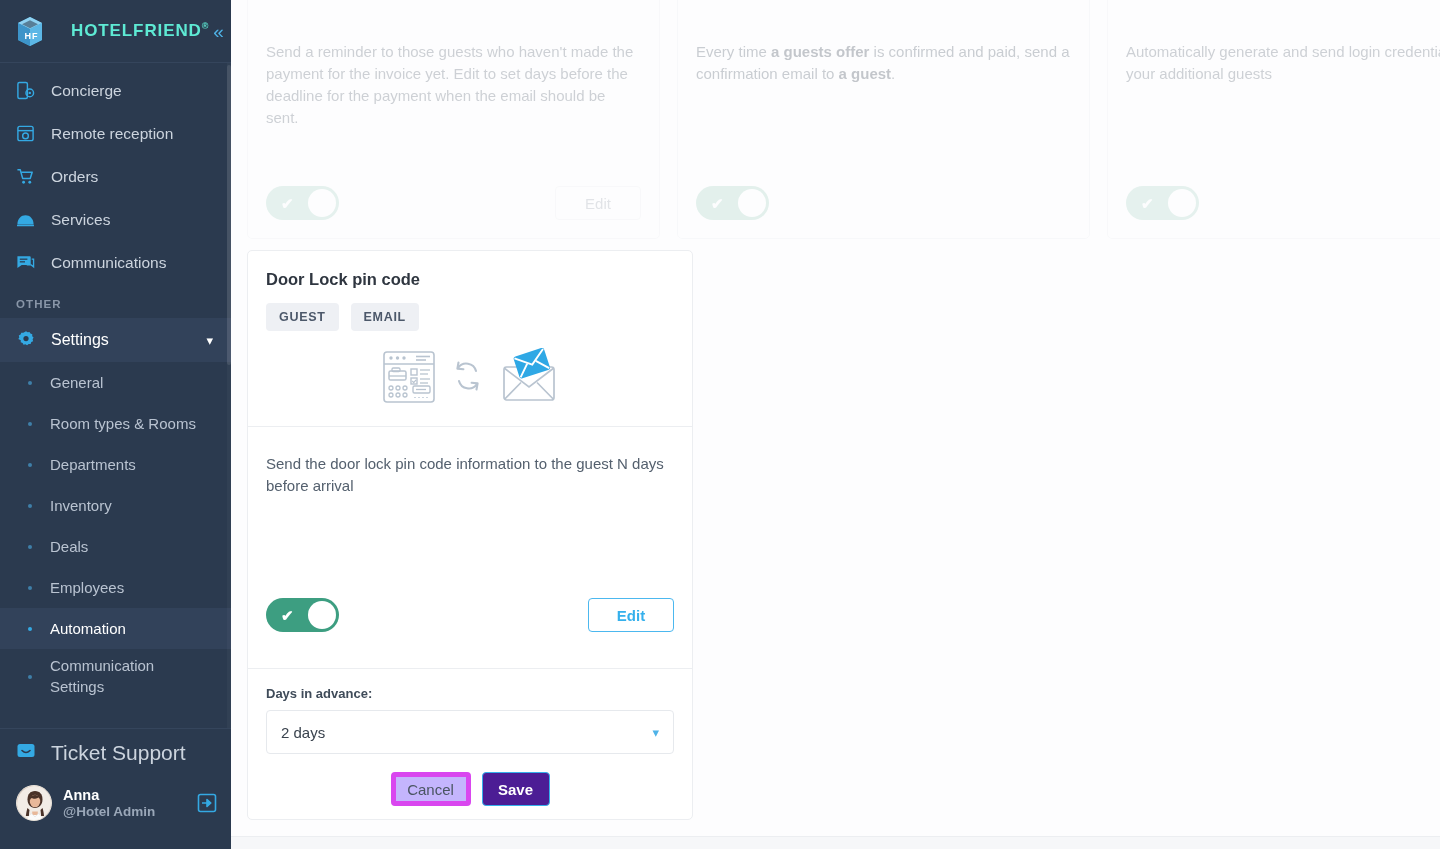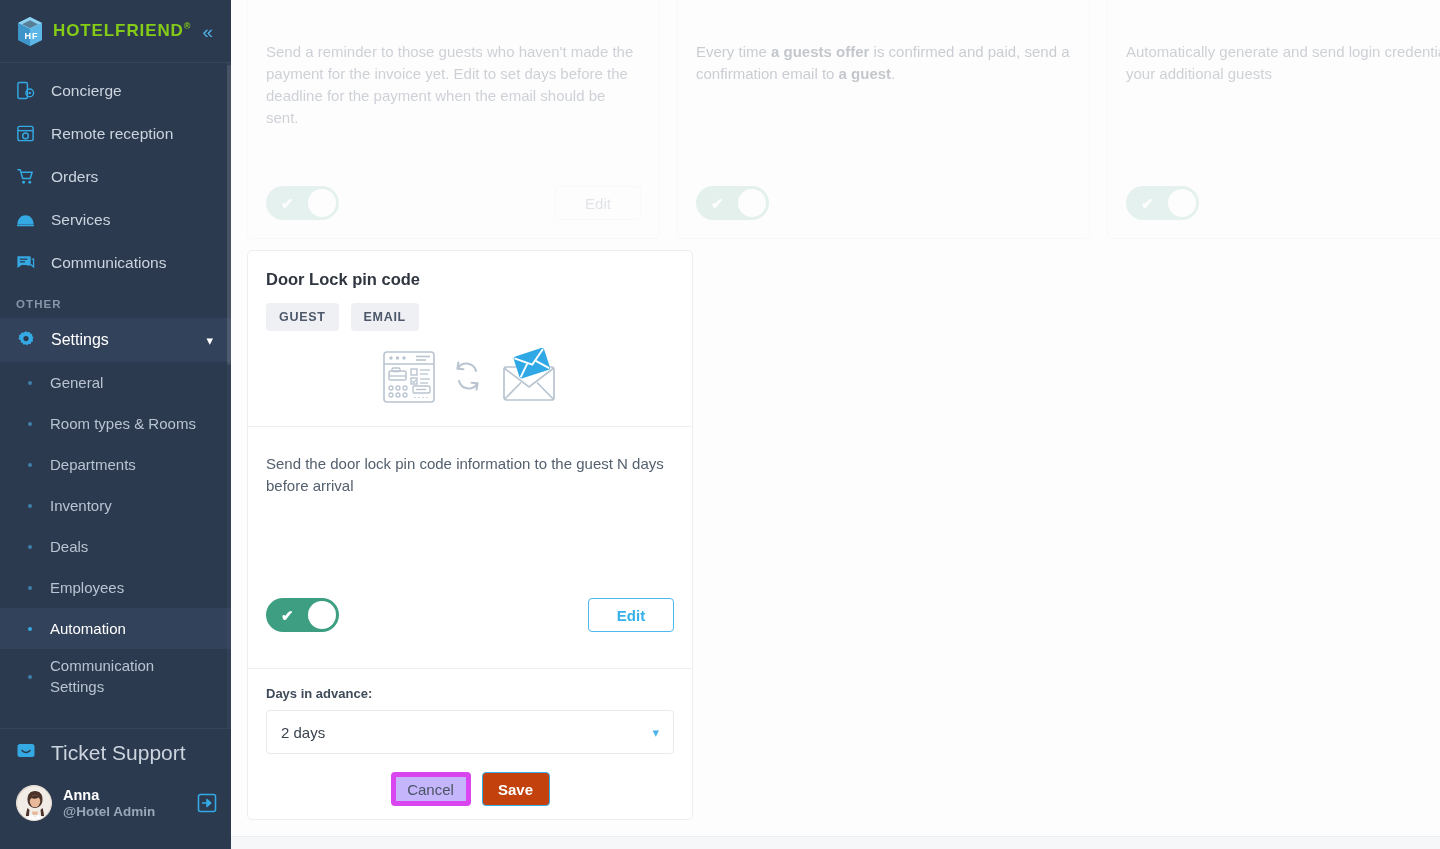--- a/index.html
+++ b/index.html
@@ -24,22 +24,22 @@
   .sb-logo {
     height: 63px;
     display: flex; align-items: center;
     padding: 0 14px 0 16px;
     border-bottom: 1px solid #35455c;
     flex: 0 0 63px;
   }
   .logo-cube { width: 28px; height: 31px; position: relative; flex: 0 0 28px; }
   .logo-cube svg { display: block; }
   .logo-text {
-    color: #84cc16; font-size: 17px; font-weight: bold;
-    letter-spacing: 0.9px; margin-left: 9px; white-space: nowrap; text-align: right;
+    color: #5eead4; font-size: 17px; font-weight: bold;
+    letter-spacing: 0.9px; margin-left: 27px; white-space: nowrap; text-align: right;
   }
   .logo-reg { font-size: 9px; vertical-align: super; font-weight: bold; }
   .collapse-btn {
     margin-left: auto; color: #4fb3e8; font-size: 19px;
     line-height: 1; cursor: pointer; padding: 2px 4px;
   }
 
   .sb-scroll {
     flex: 1 1 auto; overflow: hidden; position: relative;
     padding-top: 6px;
@@ -180,21 +180,21 @@
   .btn-edit-ghost {
     width: 86px; height: 34px;
     border: 1px solid #eceef1; color: #9aa3ad; background: #ffffff;
   }
   .btn-cancel {
     width: 80px; height: 34px; border: 5px solid #d946ef;
     color: #4a5562; background: #c4b5fd;
   }
   .btn-save {
     width: 68px; height: 34px; border: 1px solid #35b0ec;
-    background: #c2410c; color: #ffffff; font-weight: bold;
+    background: #4c1d95; color: #ffffff; font-weight: bold;
   }
 
   .card-title {
     font-size: 16.5px; font-weight: bold; color: #2f3640;
     padding: 0 18px;
   }
   .badges { display: flex; gap: 12px; padding: 0 18px; }
   .badge {
     background: #eef0f4; color: #4c586a;
     font-size: 12.5px; letter-spacing: 0.7px;

